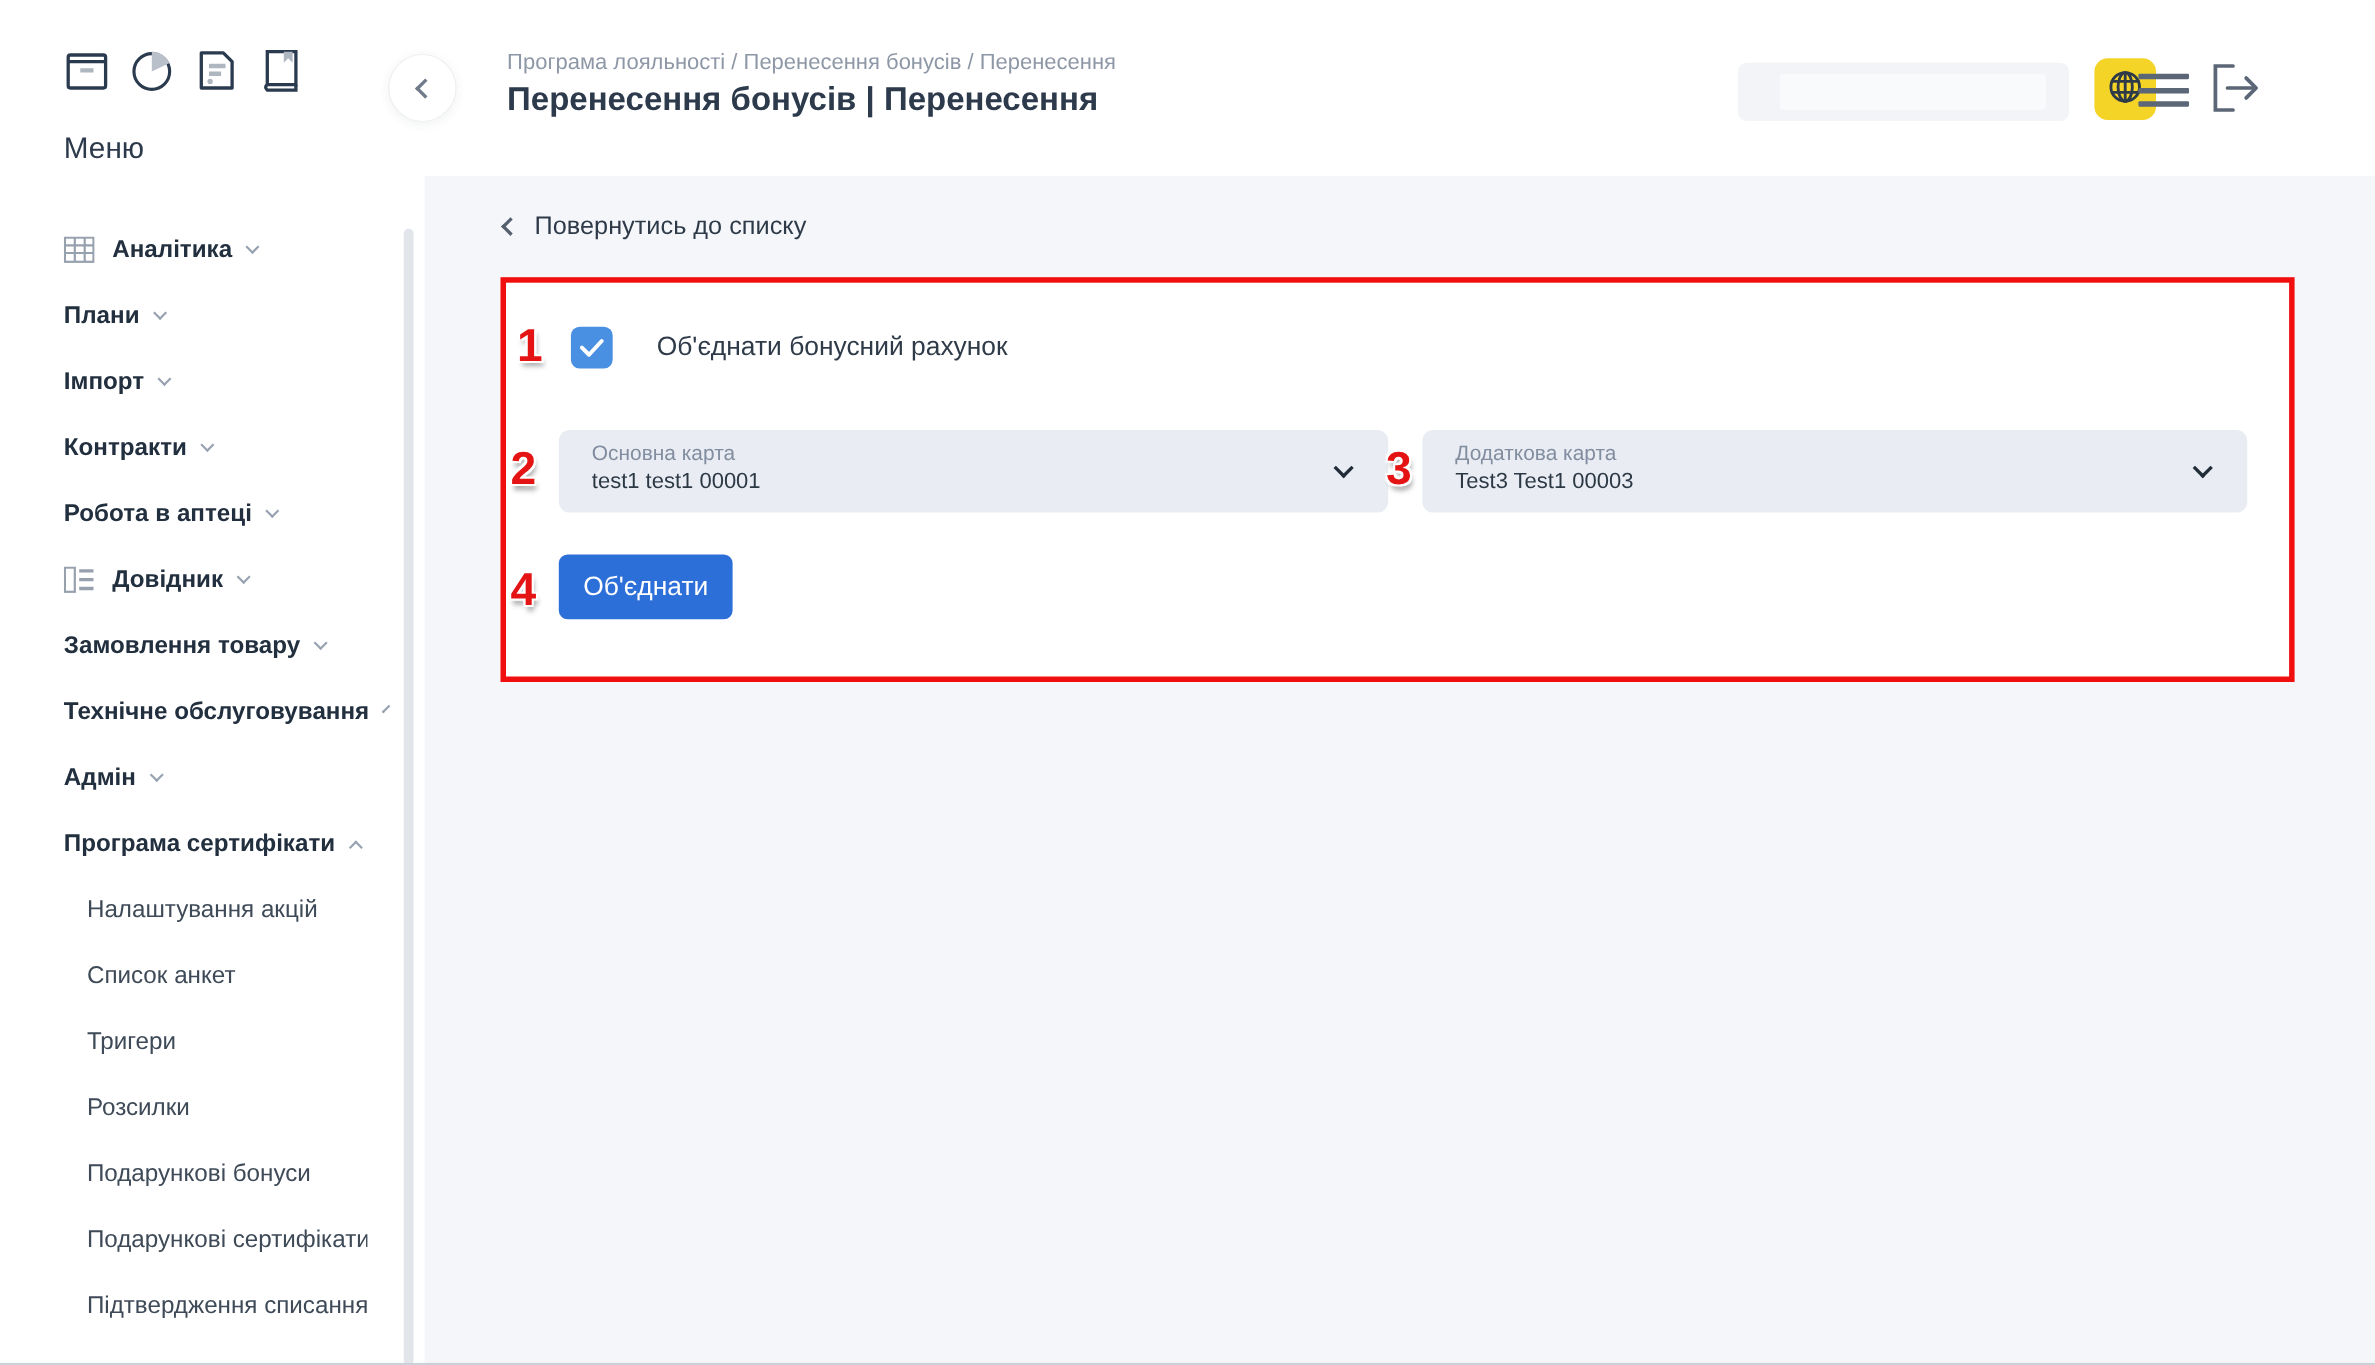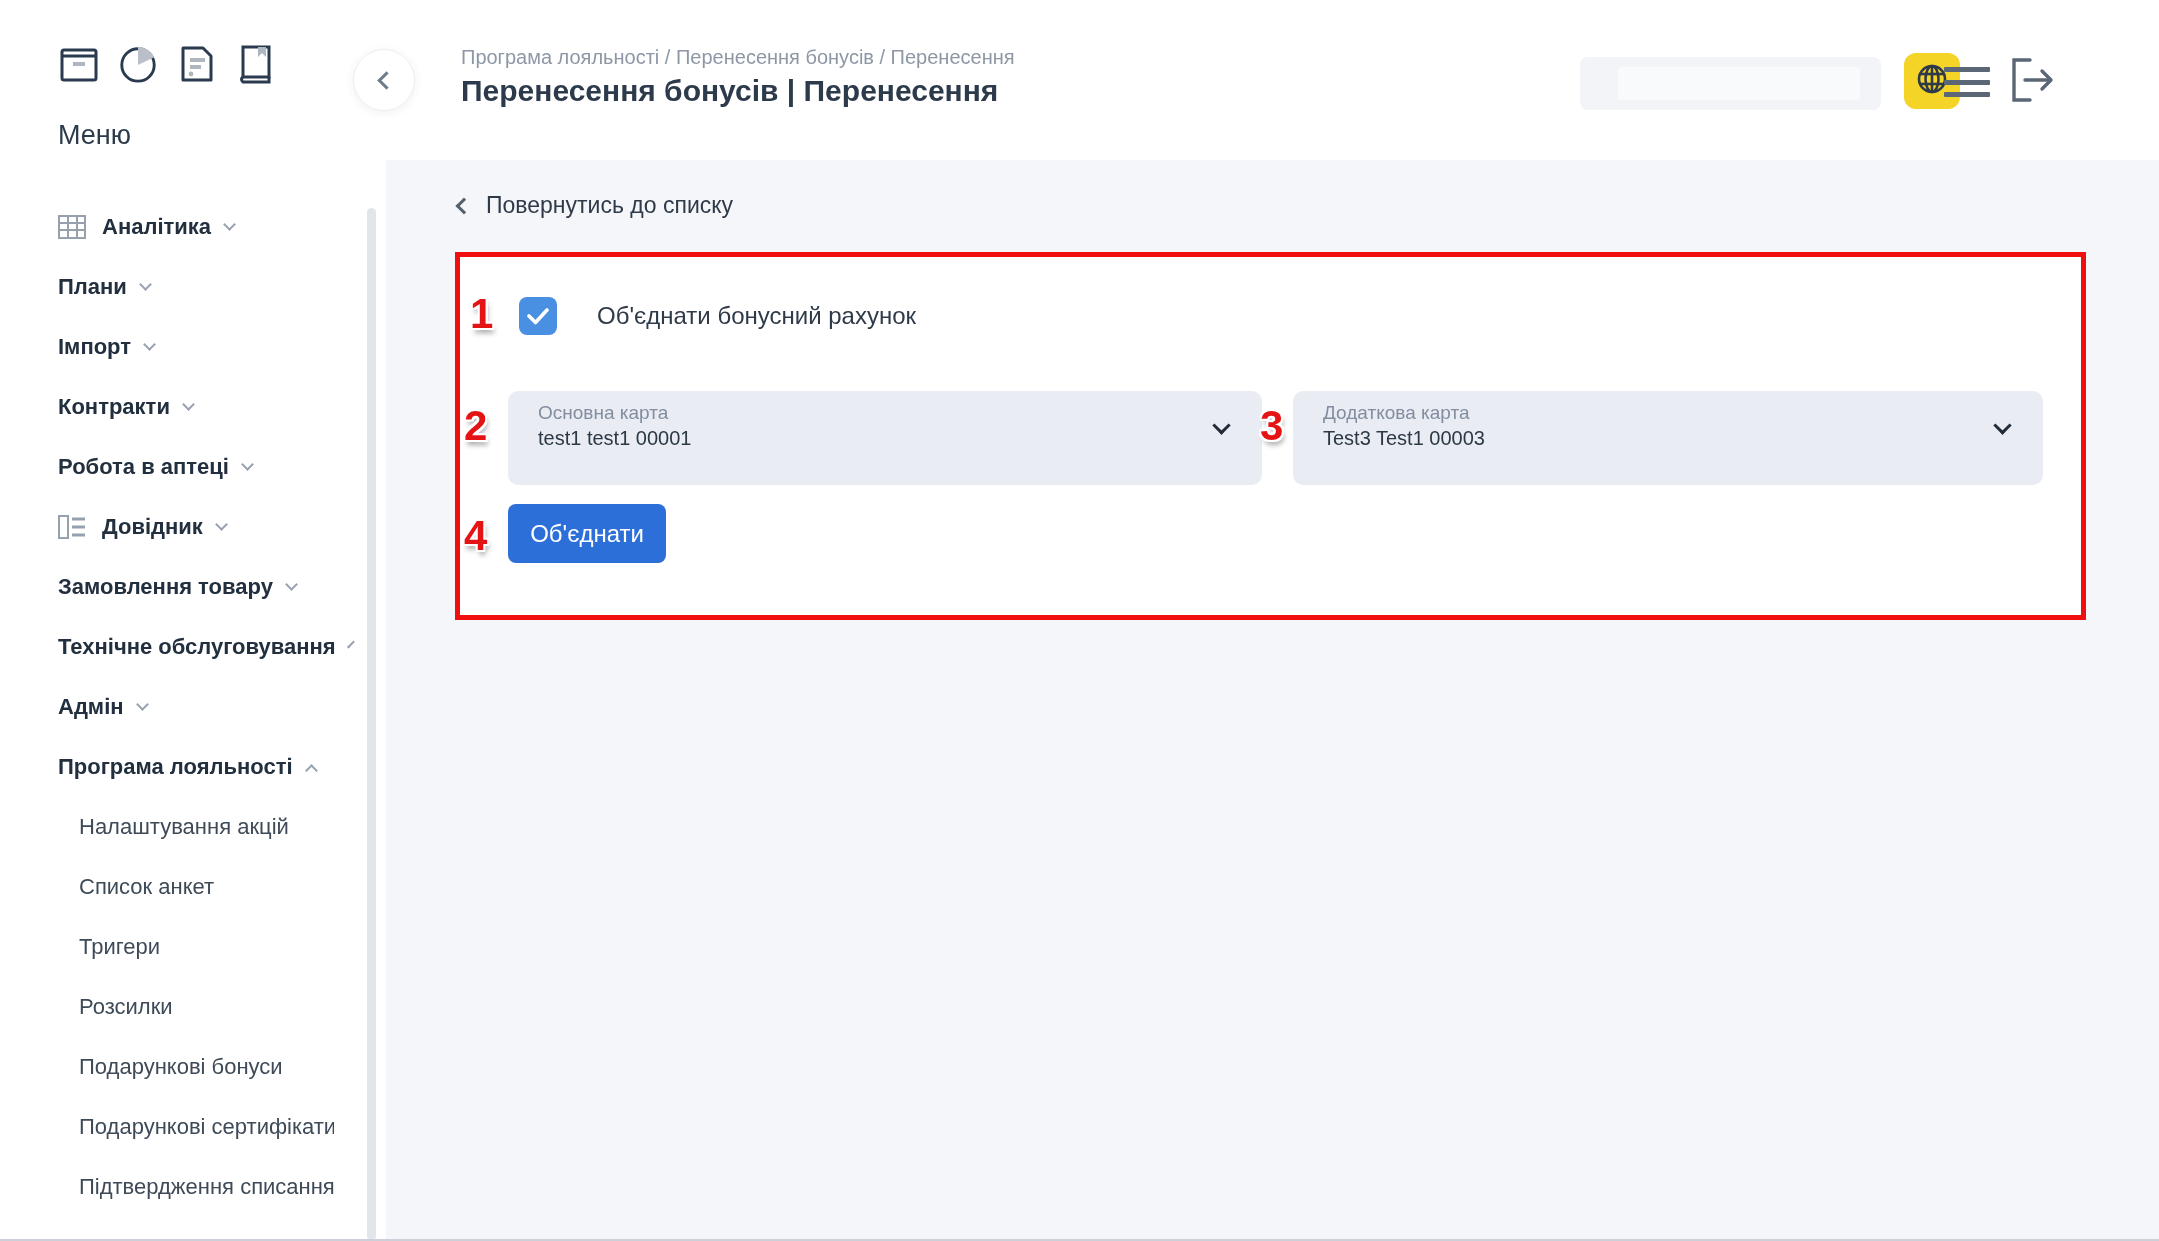--- a/index.html
+++ b/index.html
@@ -59,21 +59,21 @@
               border:5px solid #f10e0e; background:#fff; }
   .anno-num { position:absolute; font-size:42px; font-weight:700; color:#e51414; z-index:4;
               text-shadow:-2px -2px 0 #fff, 2px -2px 0 #fff, -2px 2px 0 #fff, 2px 2px 0 #fff,
                           2px 5px 5px rgba(60,60,60,.45); }
 
   .cb-row { position:absolute; left:48px; top:40px; display:flex; align-items:center; gap:40px;padding-left:11px; }
   .checkbox { width:38px; height:38px; border-radius:8px; background:#4a90e2; display:flex;
               align-items:center; justify-content:center; cursor:pointer; }
   .cb-label { font-size:24px; color:#2f3b49; }
 
-  .dd { position:absolute; top:134px; height:94px; background:#e9edf3; border-radius:10px; cursor:pointer; }
+  .dd { position:absolute; top:134px; height:75px; background:#e9edf3; border-radius:10px; cursor:pointer; }
   .dd-1 { left:48px; width:754px; }
   .dd-2 { left:833px; width:750px; }
   .dd-label { position:absolute; left:30px; top:11px; font-size:19px; color:#828da0; }
   .dd-value { position:absolute; left:30px; top:36px; font-size:20px; color:#2c3844; }
   .dd-chv { position:absolute; right:34px; top:28px; width:13px; height:13px;
             border-right:3.4px solid #222c38; border-bottom:3.4px solid #222c38; transform:rotate(45deg); }
 
   .merge-btn { position:absolute; left:48px; top:247px; width:158px; height:59px; border:none;
                border-radius:8px; background:#2d6fd9; color:#fff; font-size:24px;
                font-family:"Liberation Sans",sans-serif; cursor:pointer; }
@@ -167,21 +167,21 @@
       </div>
       <div class="mi">
         <span>Технічне обслуговування</span>
         <i class="chv"></i>
       </div>
       <div class="mi">
         <span>Адмін</span>
         <i class="chv"></i>
       </div>
       <div class="mi">
-        <span>Програма лояльності</span>
+        <span>Програма сертифікати</span>
         <i class="chv up"></i>
       </div>
 
       <div class="smi">Налаштування акцій</div>
       <div class="smi">Список анкет</div>
       <div class="smi">Тригери</div>
       <div class="smi">Розсилки</div>
       <div class="smi">Подарункові бонуси</div>
       <div class="smi">Подарункові сертифікати</div>
       <div class="smi">Підтвердження списання бону…</div>

